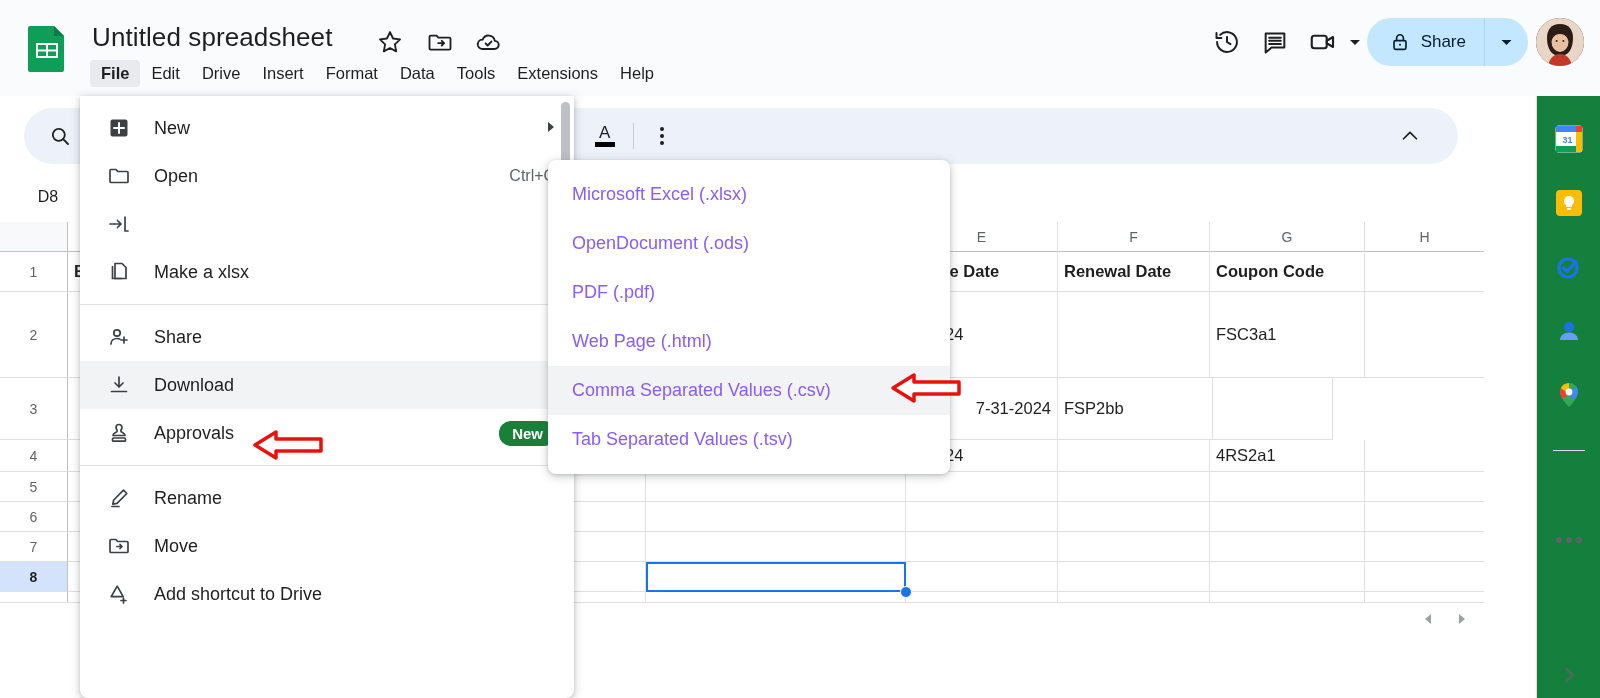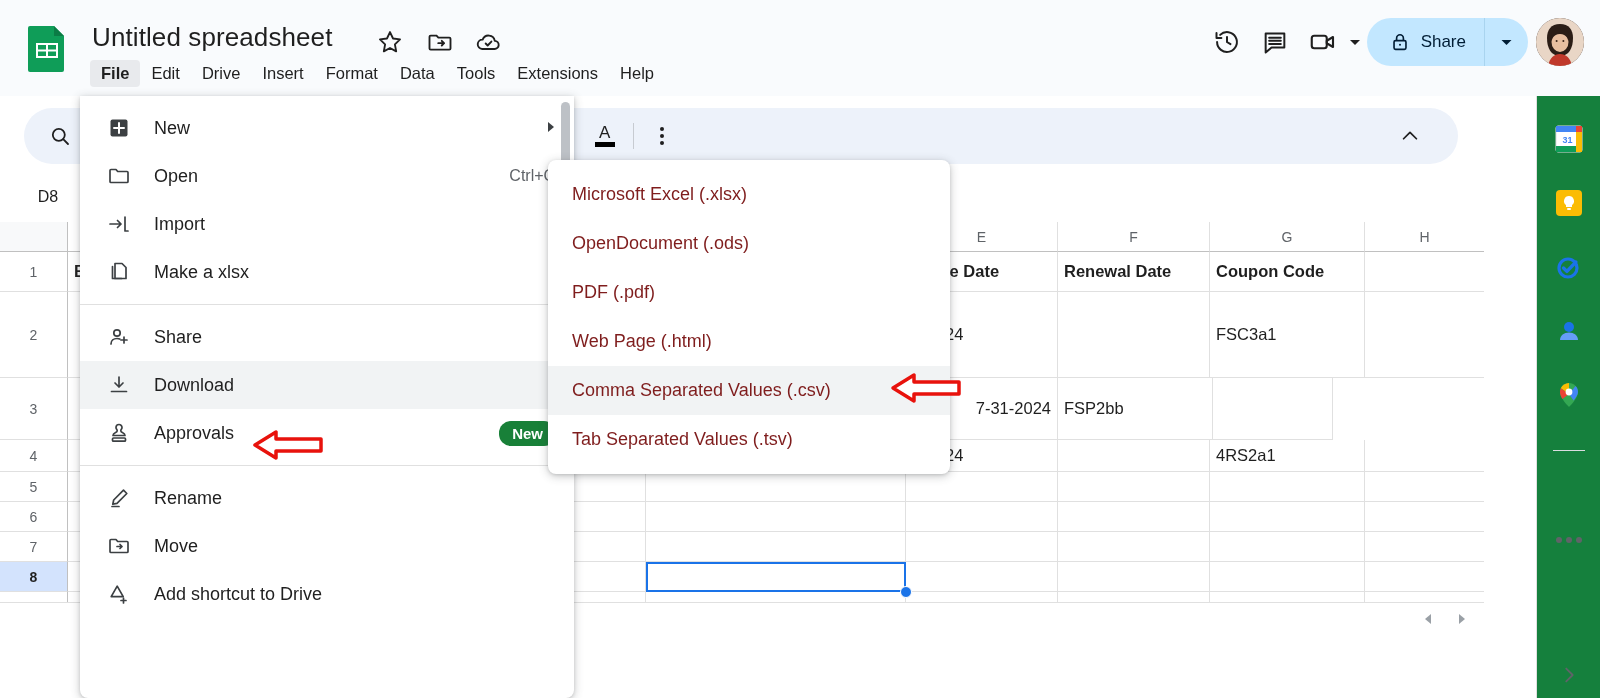--- a/index.html
+++ b/index.html
@@ -172,21 +172,21 @@
 
   
   .submenu {
     position: absolute; left: 548px; top: 160px; width: 402px;
     background: #fff; border-radius: 8px;
     box-shadow: 0 2px 10px rgba(60,64,67,.3), 0 1px 3px rgba(60,64,67,.15);
     padding: 10px 0; z-index: 50;
   }
   .smi {
     height: 49px; display: flex; align-items: center; padding: 0 24px;
-    font-size: 18px; color: #7f1d1d; cursor: pointer; white-space: nowrap;
+    font-size: 18px; color: #8b5cf6; cursor: pointer; white-space: nowrap;
   }
   .smi:hover, .smi.hl { background: #f1f3f4; }
 
   
   .ann-arrow { position: absolute; z-index: 90; pointer-events: none; }
   .ann-dl { left: 252px; top: 425px; }
   .ann-csv { left: 890px; top: 368px; }
 </style>
 </head>
 <body>
@@ -584,21 +584,20 @@
         <span class="mi-label">Open</span>
         <span class="mi-shortcut">Ctrl+O</span>
       </div>
       <div class="mi">
         <span class="mi-icon">
           <svg width="24" height="24" viewBox="0 0 24 24" fill="none" stroke="#3c4043" stroke-width="1.7" stroke-linecap="round" stroke-linejoin="round">
             <path d="M3 12h11m0 0l-3.5-3.5M14 12l-3.5 3.5"></path>
             <path d="M18 5v14h3"></path>
           </svg>
         </span>
-        <span class="mi-label">Import</span>
       </div>
       <div class="mi">
         <span class="mi-icon">
           <svg width="24" height="24" viewBox="0 0 24 24" fill="none" stroke="#3c4043" stroke-width="1.7" stroke-linecap="round" stroke-linejoin="round">
             <path d="M8 3.5h7l4 4v11H8z"></path>
             <path d="M5.5 6.5v12h9"></path>
           </svg>
         </span>
         <span class="mi-label">Make a xlsx</span>
       </div>

